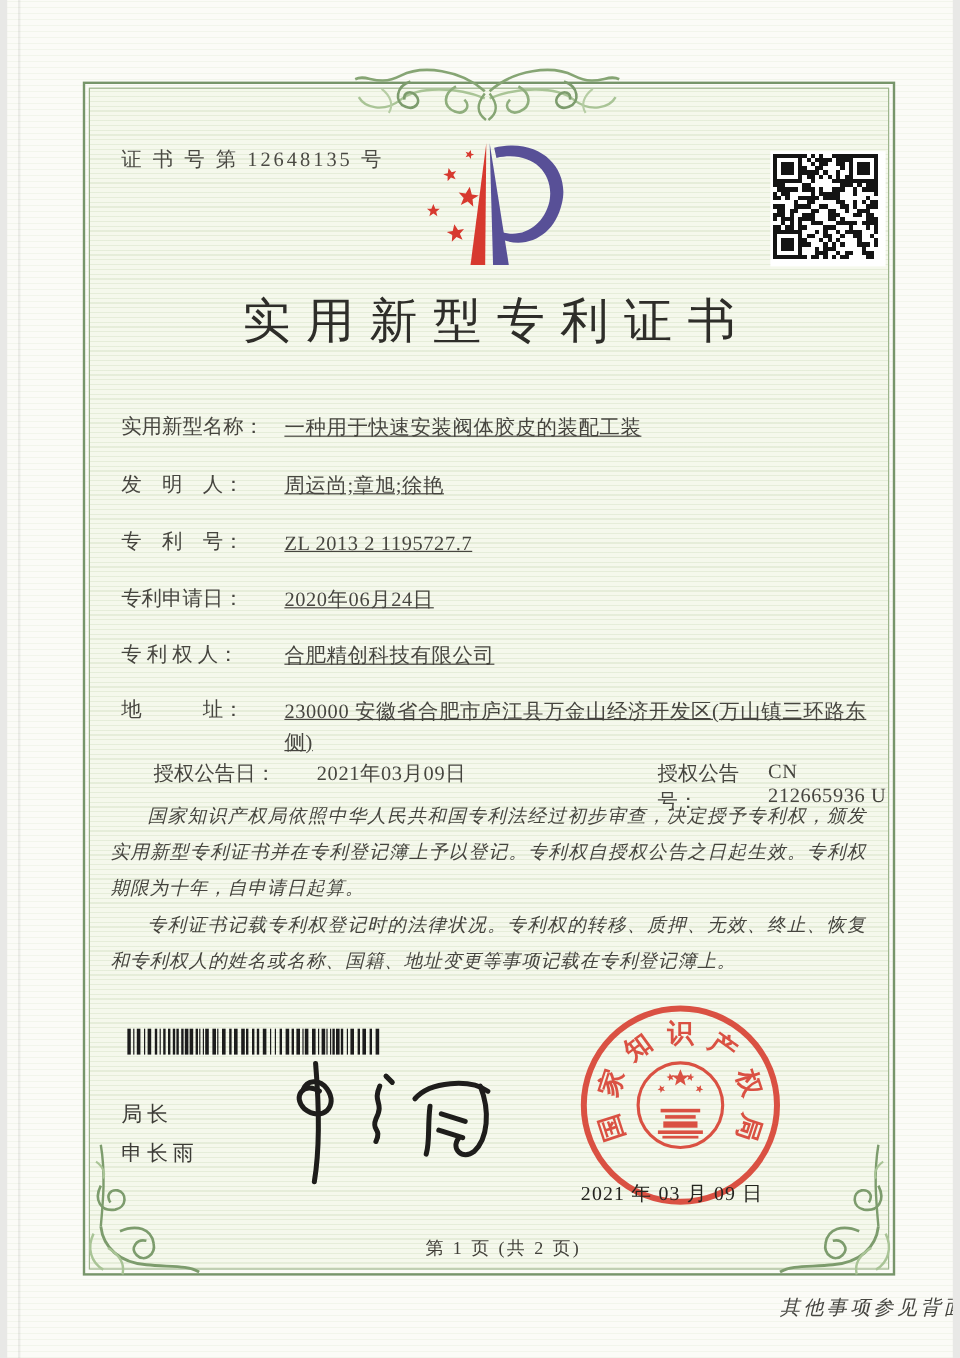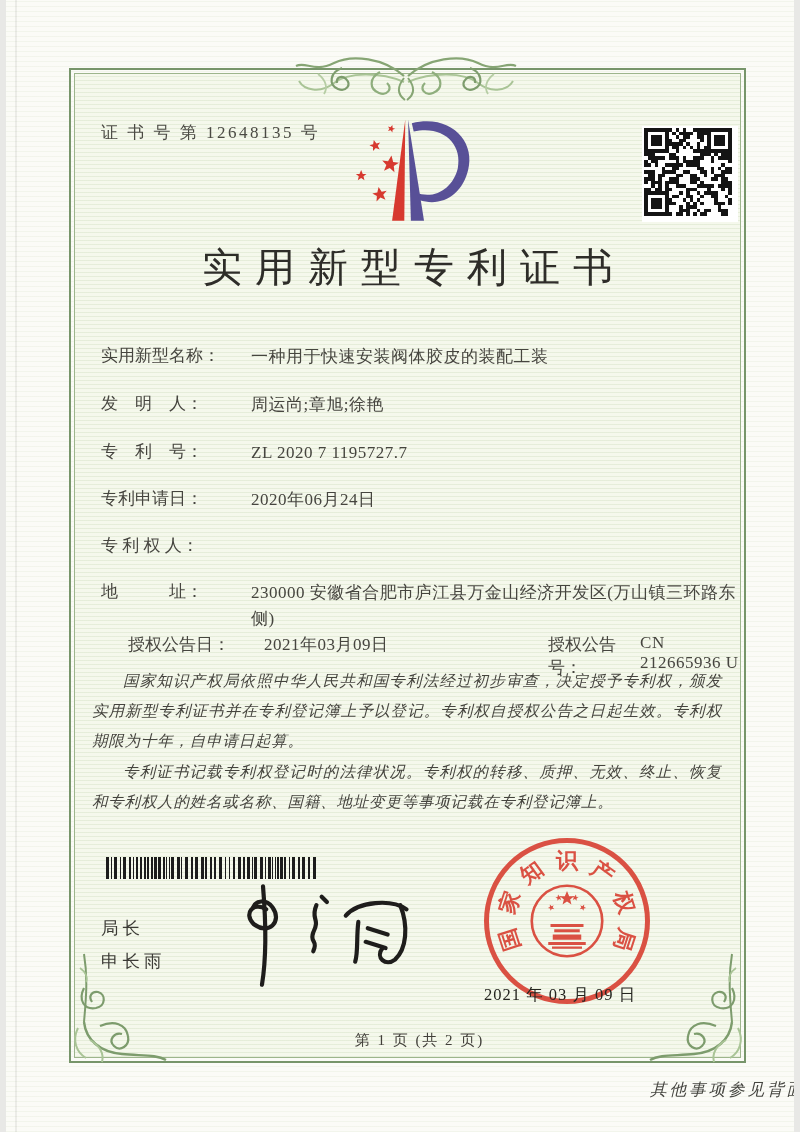--- a/index.html
+++ b/index.html
@@ -28,21 +28,21 @@
   #logo{position:absolute; left:332px; top:110px; width:142px; height:122px;}
   #qr{position:absolute; left:636px; top:126px; width:92px; height:92px; background:#fff; padding:2px;}
   
   #title{
     position:absolute; left:63px; top:240px; width:677px; text-align:center;
     font-size:40px; letter-spacing:13px; color:#2e2d29; text-indent:13px;
   }
   
   .field{position:absolute; left:95px; display:flex; font-size:17px; color:#46453f;}
   .flabel{width:130px; flex:0 0 130px; white-space:pre;}
-  .fvalue{width:486px; margin-left:20px; letter-spacing:0.5px; line-height:1.5;}
+  .fvalue{width:486px; margin-left:6px; letter-spacing:0.5px; line-height:1.5;text-decoration:underline;}
   #grant-no-pair{position:absolute; left:420px; top:0; display:flex; font-size:17px;}
   
   #paras{position:absolute; left:86px; top:666px; width:630px;font-family:Liberation Serif, serif;}
   .para{
     font-style:italic; font-size:15.5px; line-height:1.95; letter-spacing:0.8px;
     color:#45443e; text-indent:2em; text-align:justify; margin:0;
   }
   
   #barcode{position:absolute; left:100px; top:857px; width:212px; height:22px;}
   
@@ -394,28 +394,29 @@
   <div class="field" style="top:344px">
     <span class="flabel">实用新型名称：</span>
     <span class="fvalue">一种用于快速安装阀体胶皮的装配工装</span>
   </div>
   <div class="field" style="top:392px">
     <span class="flabel">发　明　人：</span>
     <span class="fvalue">周运尚;章旭;徐艳</span>
   </div>
   <div class="field" style="top:440px">
     <span class="flabel">专　利　号：</span>
-    <span class="fvalue">ZL 2020 7 1195727.7</span>
+    <span class="fvalue">ZL 2013 2 1195727.7</span>
   </div>
   <div class="field" style="top:487px">
     <span class="flabel">专利申请日：</span>
     <span class="fvalue">2020年06月24日</span>
   </div>
   <div class="field" style="top:534px">
     <span class="flabel">专 利 权 人：</span>
+    <span class="fvalue">合肥精创科技有限公司</span>
   </div>
   <div class="field" style="top:580px">
     <span class="flabel">地　　　址：</span>
     <span class="fvalue">230000 安徽省合肥市庐江县万金山经济开发区(万山镇三环路东侧)</span>
   </div>
   <div class="field" style="top:633px; width:620px;margin-left:27px;">
     <span class="flabel">授权公告日：</span>
     <span style="margin-left:6px; letter-spacing:0.5px;">2021年03月09日</span>
     <span id="grant-no-pair">
       <span>授权公告号：</span>

